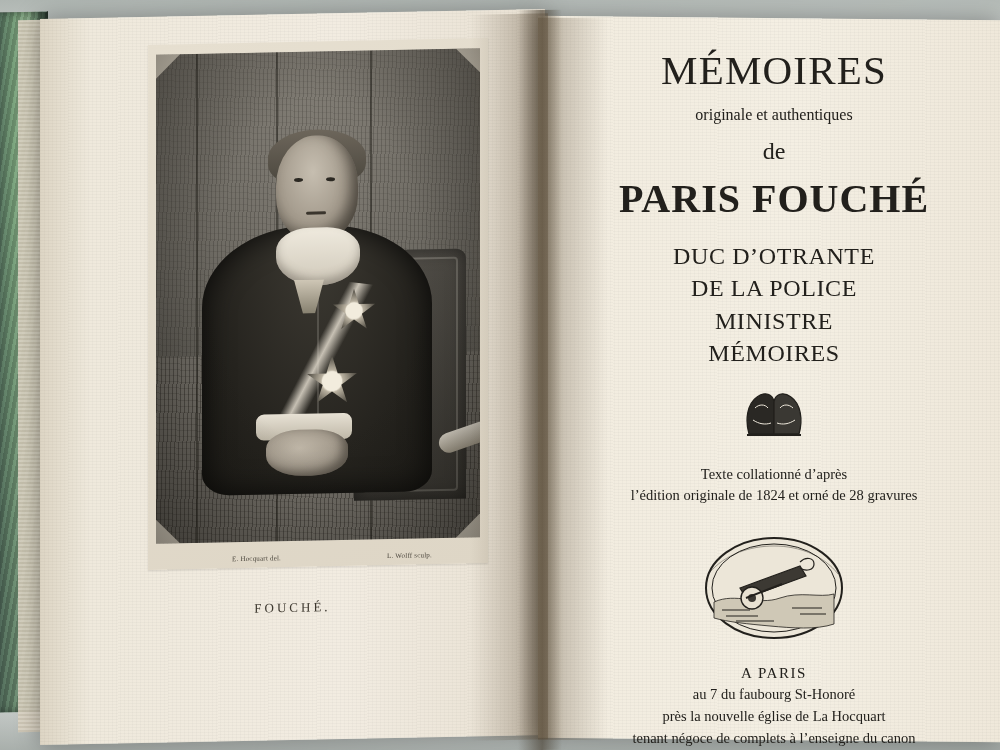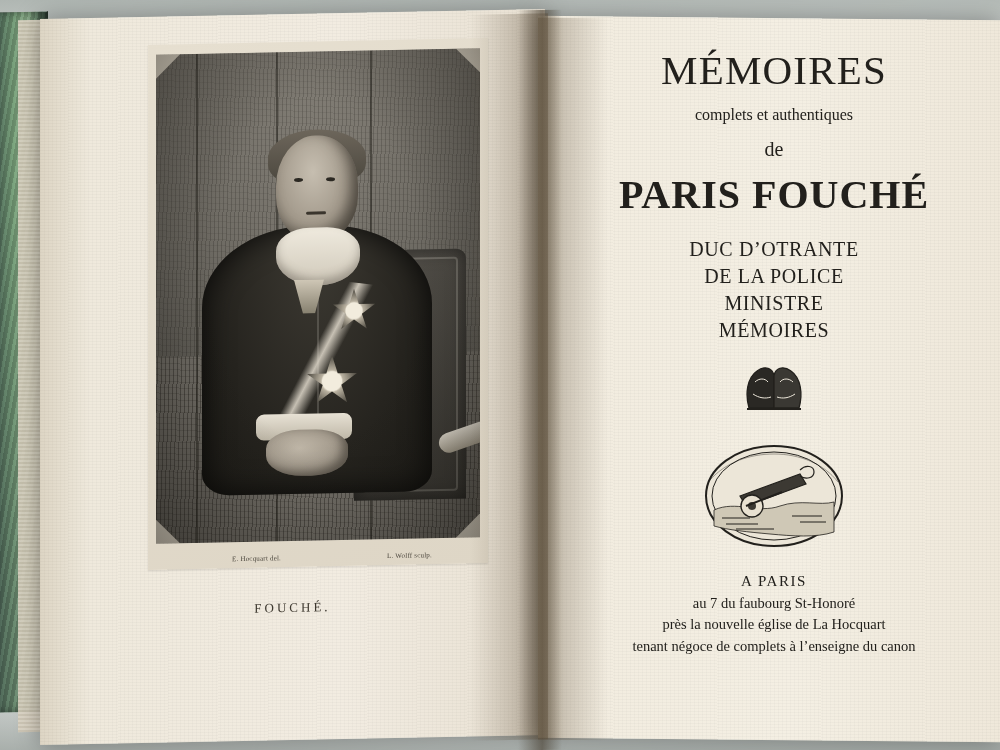--- a/index.html
+++ b/index.html
@@ -297,31 +297,31 @@
     letter-spacing: 1.2px;
     font-weight: 400;
     margin: 0 0 12px 0;
     font-family: "Liberation Serif", serif;
   }
   .t-sub1 {
     font-size: 16px;
     margin: 0 0 14px 0;
   }
   .t-de {
-    font-size: 20px;
+    font-size: 24px;
     margin: 0 0 10px 0;
   }
   .t-name {
     font-size: 40px;
     font-weight: 700;
     letter-spacing: 1px;
     margin: 0 0 18px 0;
   }
   .t-titles {
-    font-size: 20px;
+    font-size: 24px;
     line-height: 1.35;
     letter-spacing: .6px;
     margin: 15px 0 10px 0;
     text-align: center;
   }
   .t-titles div { margin: 0; }
 
   .ornament {
     margin: 20px auto 24px auto;
     width: 66px; height: 50px;
@@ -433,21 +433,21 @@
     </div>
 
     <div class="gutter"></div>
     <div class="left-gutter-shade"></div>
     <div class="right-gutter-shade"></div>
 
     <div class="title-block">
 
       <div class="t-memoires">MÉMOIRES</div>
 
-      <div class="t-sub1">complets et authentiques</div>
+      <div class="t-sub1">originale et authentiques</div>
 
       <div class="t-de">de</div>
 
       <div class="t-name">PARIS FOUCHÉ</div>
 
       <div class="t-titles">
         <div>DUC D’OTRANTE</div>
         <div>DE LA POLICE</div>
         <div>MINISTRE</div>
         <div>MÉMOIRES</div>
@@ -460,20 +460,24 @@
             <path d="M58 44 C62 30 60 14 50 7 C42 1 34 4 33 12 L33 44 Z" fill="#3a3833" stroke="#22201c"></path>
             <path d="M14 18 C18 14 24 14 27 18" stroke="#efe9dc" stroke-width="1"></path>
             <path d="M52 18 C48 14 42 14 39 18" stroke="#efe9dc" stroke-width="1"></path>
             <path d="M12 30 C18 34 24 35 30 33" stroke="#efe9dc" stroke-width="1"></path>
             <path d="M54 30 C48 34 42 35 36 33" stroke="#efe9dc" stroke-width="1"></path>
             <path d="M6 45 L60 45" stroke="#22201c" stroke-width="2"></path>
           </g>
         </svg>
       </div>
 
+      <div class="t-note">
+        <div>Texte collationné d’après</div>
+        <div>l’édition originale de 1824 et orné de 28 gravures</div>
+      </div>
 
       <div class="vignette">
         <svg width="156" height="112" viewBox="0 0 156 112" aria-hidden="true">
           <ellipse cx="78" cy="56" rx="68" ry="50" fill="#ece6d8" stroke="#22201c" stroke-width="2"></ellipse>
           <ellipse cx="78" cy="56" rx="62" ry="44" fill="none" stroke="#22201c" stroke-width="1"></ellipse>
           <path d="M18 70 C40 60 62 74 84 66 C104 59 124 66 138 62 L138 92 C120 98 96 96 74 94 C52 92 32 90 18 86 Z" fill="#cfc8b6" stroke="#22201c" stroke-width=".8"></path>
           <g stroke="#22201c" stroke-width="1">
             <path d="M26 78 L54 78 M30 84 L62 84 M40 89 L78 89 M96 76 L126 76 M104 82 L130 82"></path>
           </g>
           <g>

